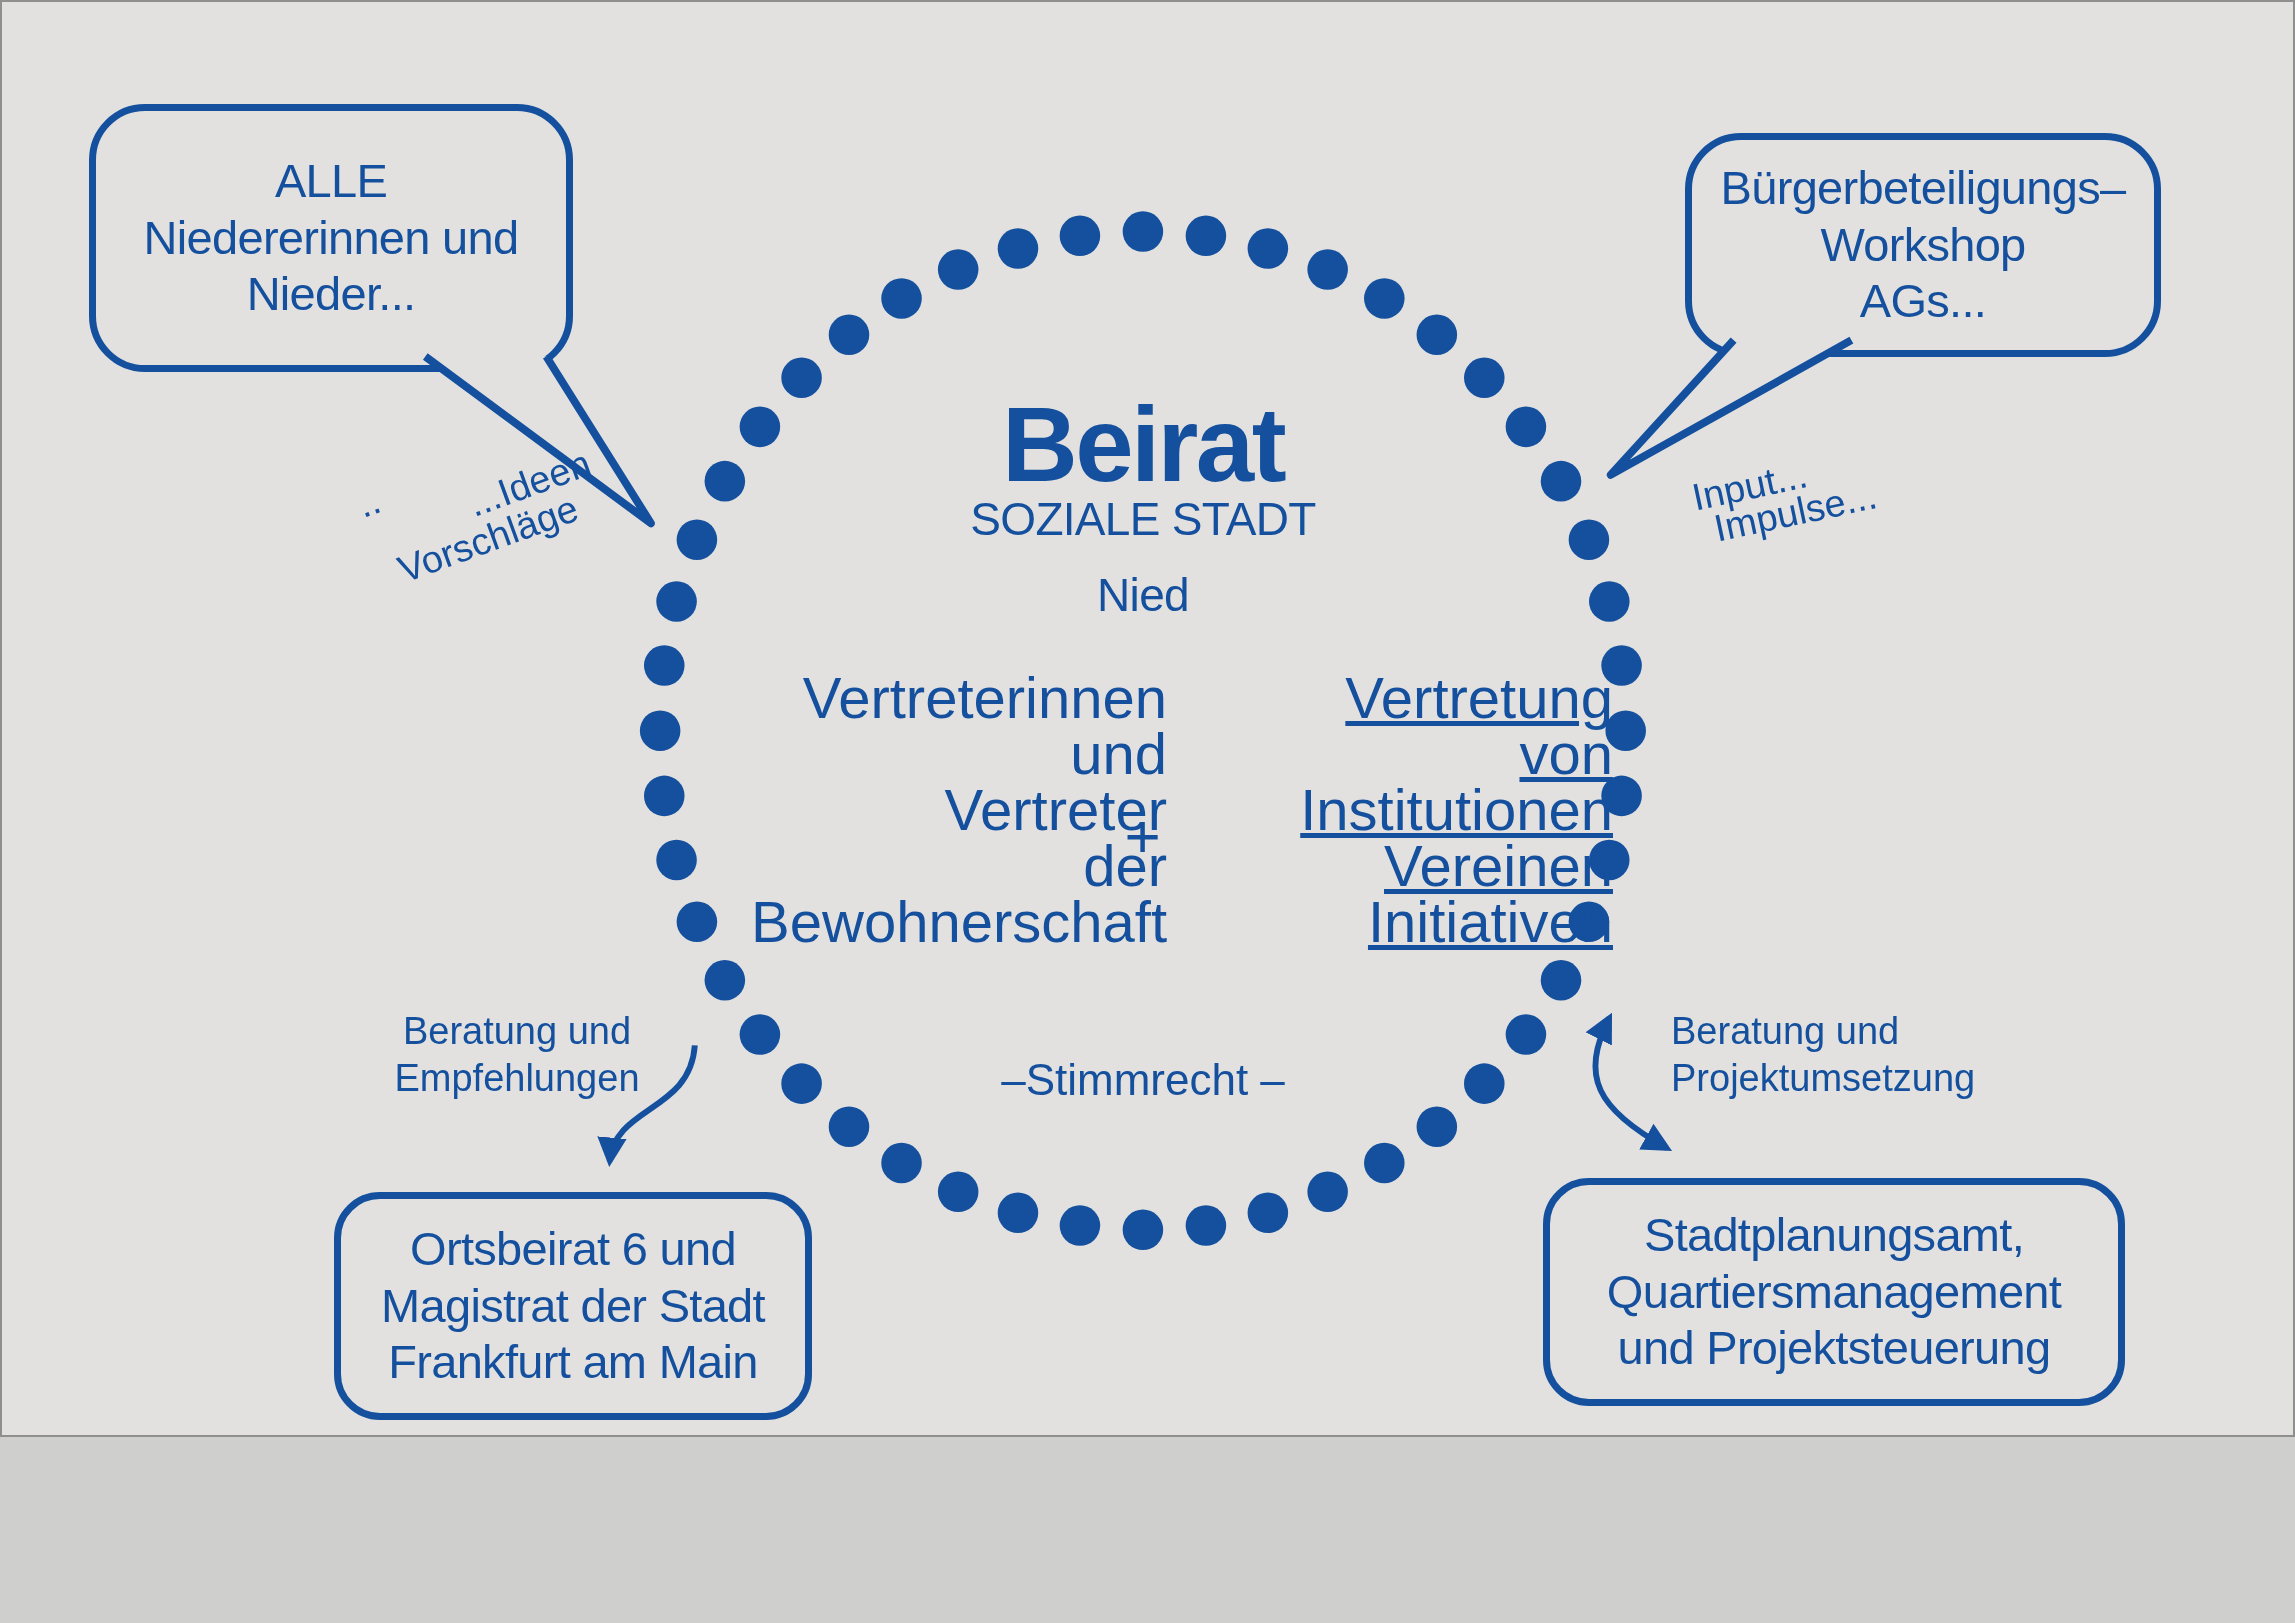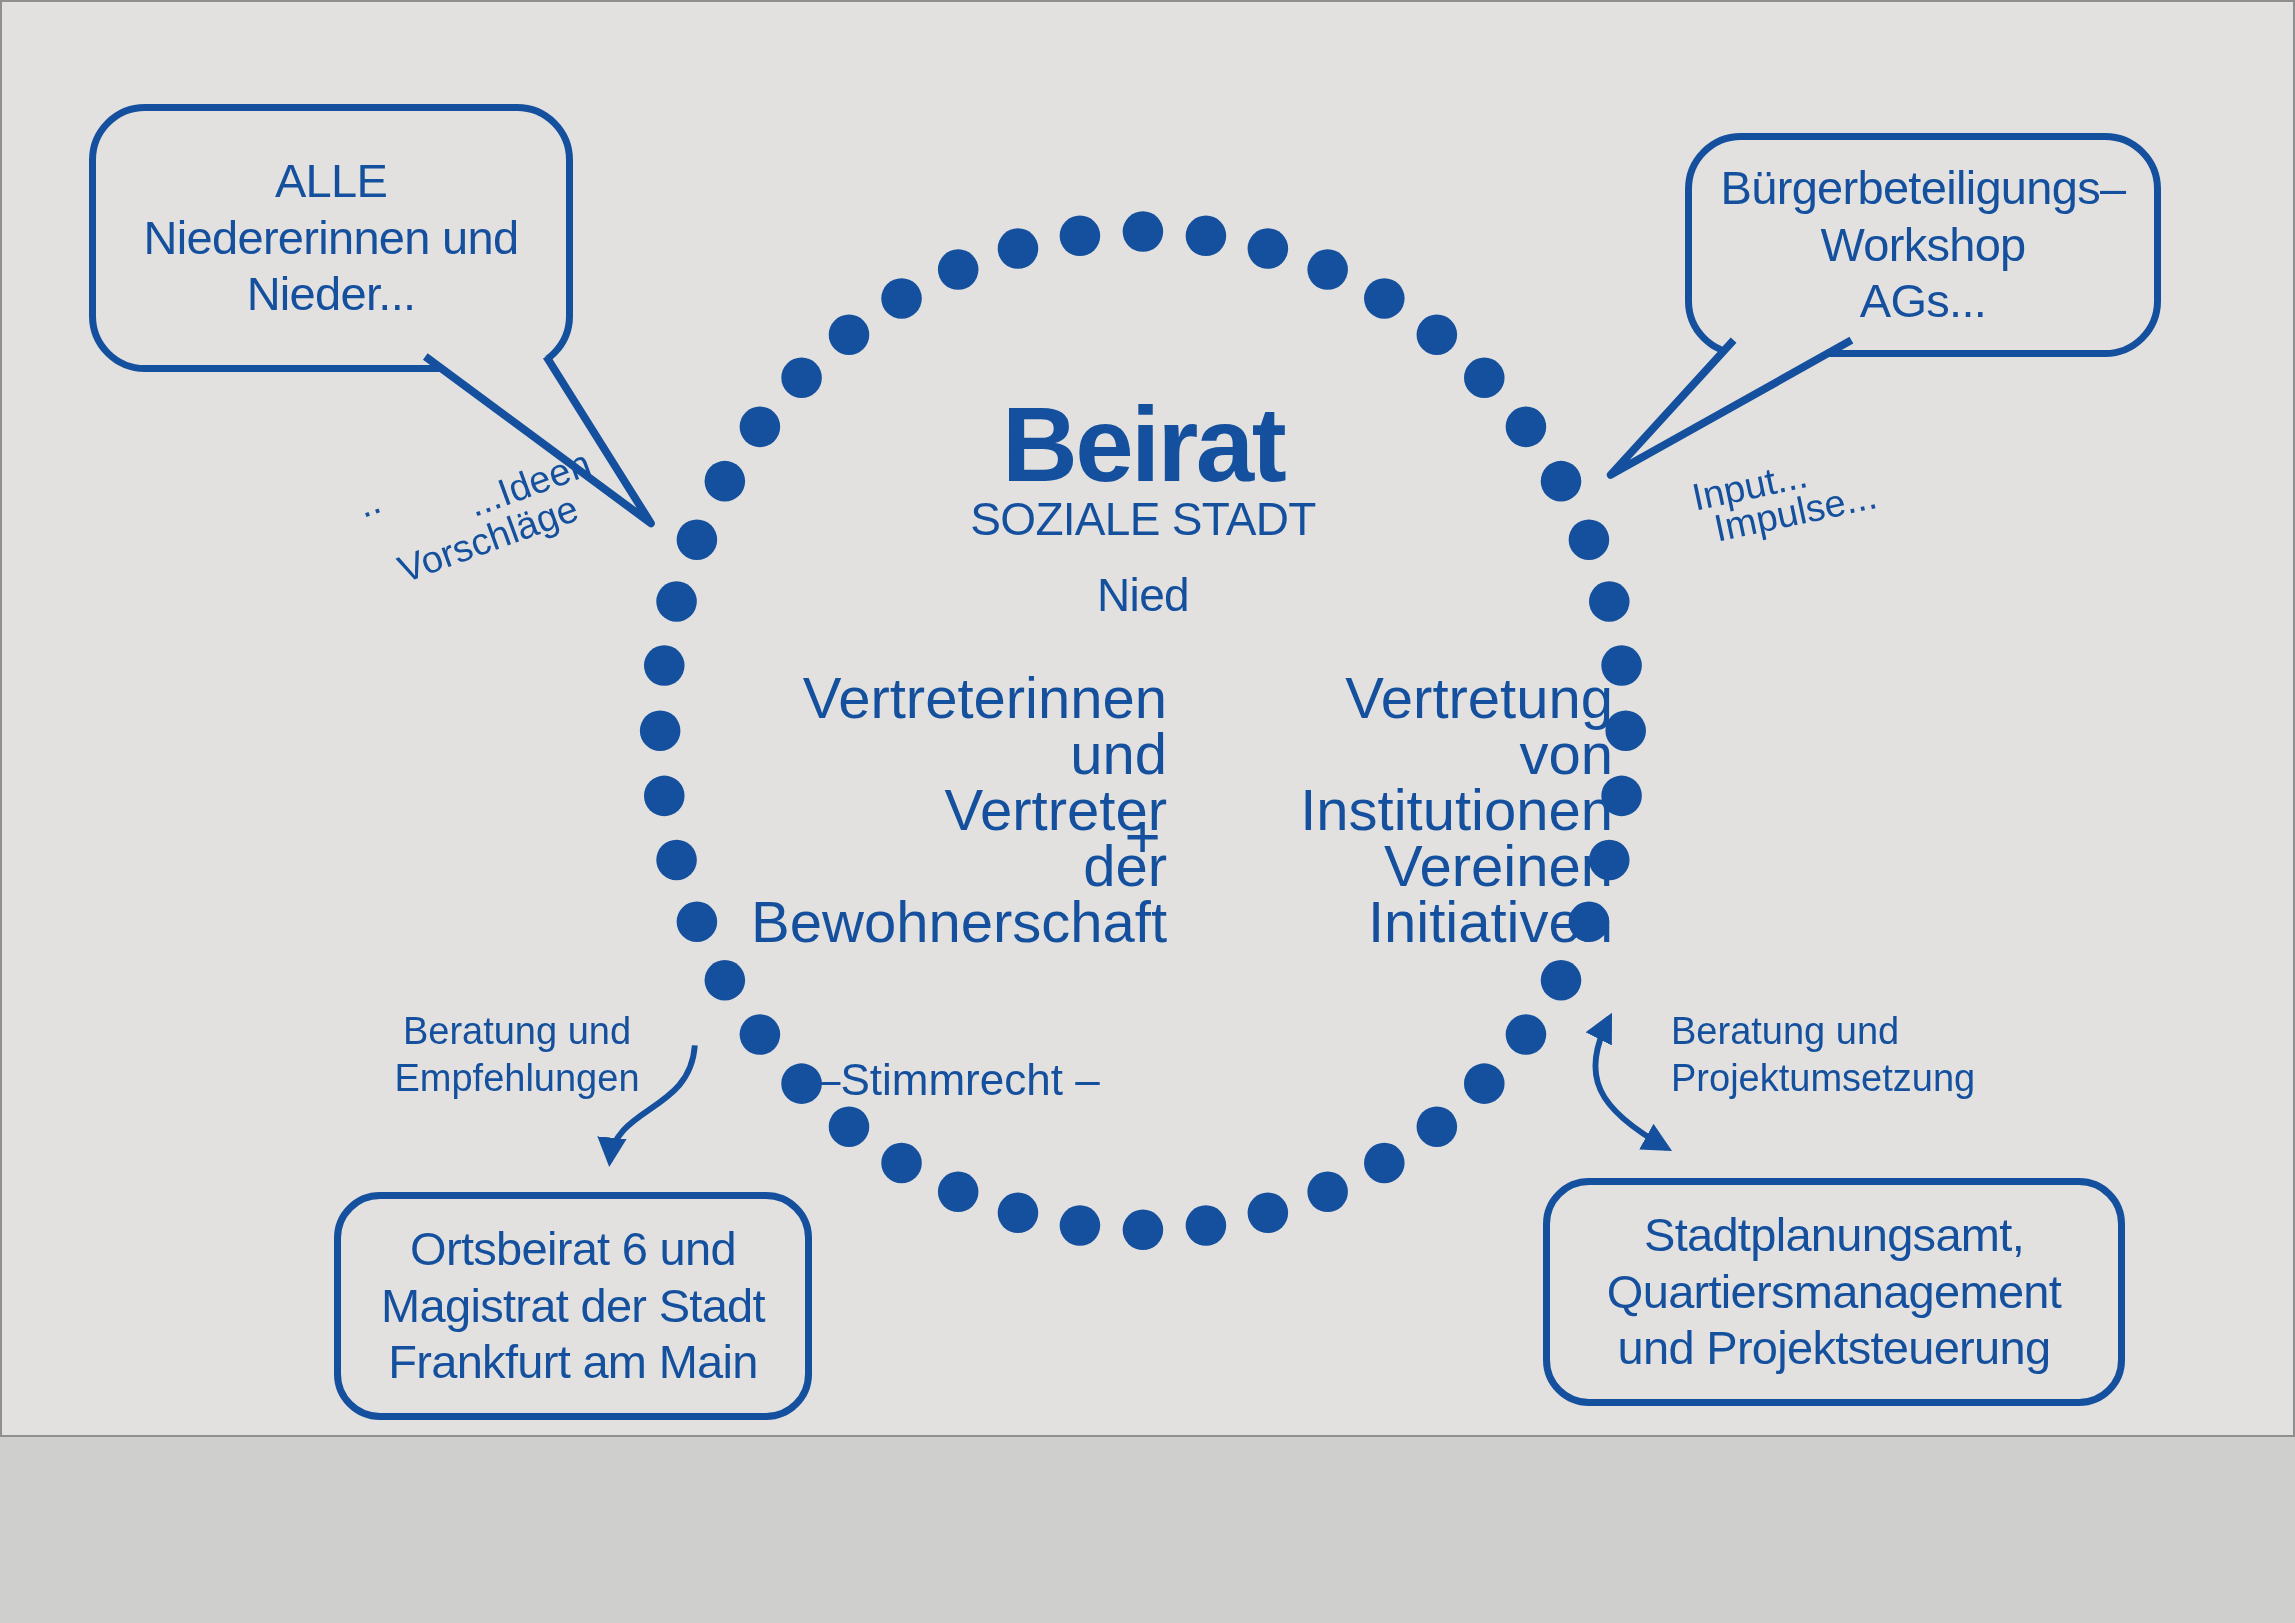--- a/index.html
+++ b/index.html
@@ -28,21 +28,21 @@
   }
   .bubble{ border-radius:56px; }
   .box{ border-radius:46px; }
 
   .txt{ position:absolute; z-index:3; white-space:nowrap; }
 
   .title{ font-size:105px; font-weight:bold; letter-spacing:-2.6px; line-height:1.15; text-align:center;margin-top:28px; }
   .subtitle{ font-size:46px; letter-spacing:-0.7px; text-align:center; }
   .col{ font-size:58px; line-height:56px; text-align:right; }
   .plus{ font-size:62px; text-align:center; }
-  .voting{ font-size:44px; text-align:left; }
+  .voting{ font-size:44px; text-align:center; }
   .small-label{ font-size:38px; line-height:47px; }
   .rot-l{ transform:rotate(-20deg); transform-origin:left center; }
   .rot-r{ transform:rotate(-12deg); transform-origin:left center; }
   .center-x{ left:816px; width:654px; }
 </style>
 </head>
 <body>
 
 <div class="stage">
 
@@ -144,21 +144,21 @@
   <div class="txt col" style="left:644px; top:670px; width:523px;">
     <div>Vertreterinnen</div>
     <div>und</div>
     <div>Vertreter</div>
     <div>der</div>
     <div>Bewohnerschaft</div>
   </div>
 
   <div class="txt plus" style="left:1110px; top:800px; width:65px;">+</div>
 
-  <div class="txt col" style="left:1090px; top:670px; width:523px;">
+  <div class="txt col" style="left:1090px; top:670px; width:523px;text-decoration:underline;">
     <div>Vertretung</div>
     <div>von</div>
     <div>Institutionen</div>
     <div>Vereinen</div>
     <div>Initiativen</div>
   </div>
 
   <div class="txt voting center-x" style="top:1055px;">–Stimmrecht –</div>
 
   <div class="txt small-label rot-l" style="left:359px; top:483px;">..</div>

